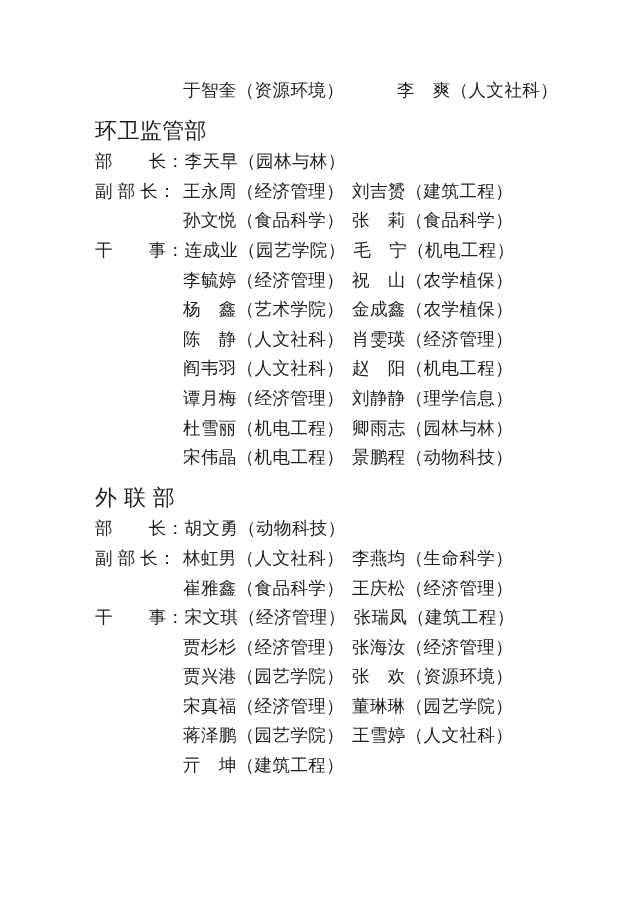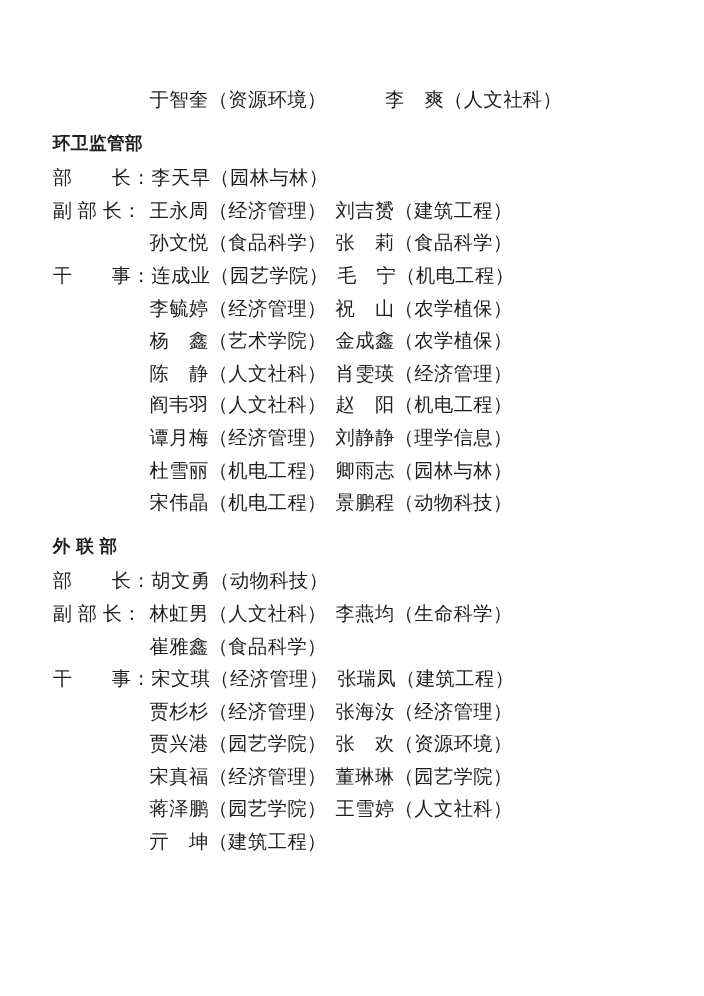--- a/index.html
+++ b/index.html
@@ -6,30 +6,30 @@
   body {
     width: 640px;
     height: 905px;
     background: #ffffff;
     color: #1e1e1e;
     font-family: "Liberation Serif", "DejaVu Serif", serif;
     font-size: 17.5px;
     letter-spacing: 0.4px;
     overflow: hidden;
   }
-  .doc { padding: 76px 0 0 48px; }
+  .doc { padding: 76px 0 0 95px; }
   .row { display: flex; line-height: 29.6px; white-space: pre; }
   .label { flex: 0 0 88px; white-space: pre; }
   .c1 { flex: 0 0 169px; white-space: pre; }
   .c2 { white-space: pre; }
   .intro .c1 { margin-left: 88px; flex: 0 0 214px; }
   .section-title {
     font-family: "Liberation Sans", "DejaVu Sans", sans-serif;
-    font-weight: bold;
-    font-size: 16px;
+    font-weight: normal;
+    font-size: 22px;
     line-height: 29.6px;
     margin-top: 10px;
     margin-bottom: 2px;
     white-space: pre;
   }
 </style>
 </head>
 <body>
 
 <div class="doc">
@@ -109,20 +109,21 @@
   </div>
 
   <div class="row">
     <span class="label">副 部 长：</span>
     <span class="c1">林虹男（人文社科）</span>
     <span class="c2">李燕均（生命科学）</span>
   </div>
   <div class="row">
     <span class="label"></span>
     <span class="c1">崔雅鑫（食品科学）</span>
+    <span class="c2">王庆松（经济管理）</span>
   </div>
 
   <div class="row">
     <span class="label">干　　事：</span>
     <span class="c1">宋文琪（经济管理）</span>
     <span class="c2">张瑞凤（建筑工程）</span>
   </div>
   <div class="row">
     <span class="label"></span>
     <span class="c1">贾杉杉（经济管理）</span>

